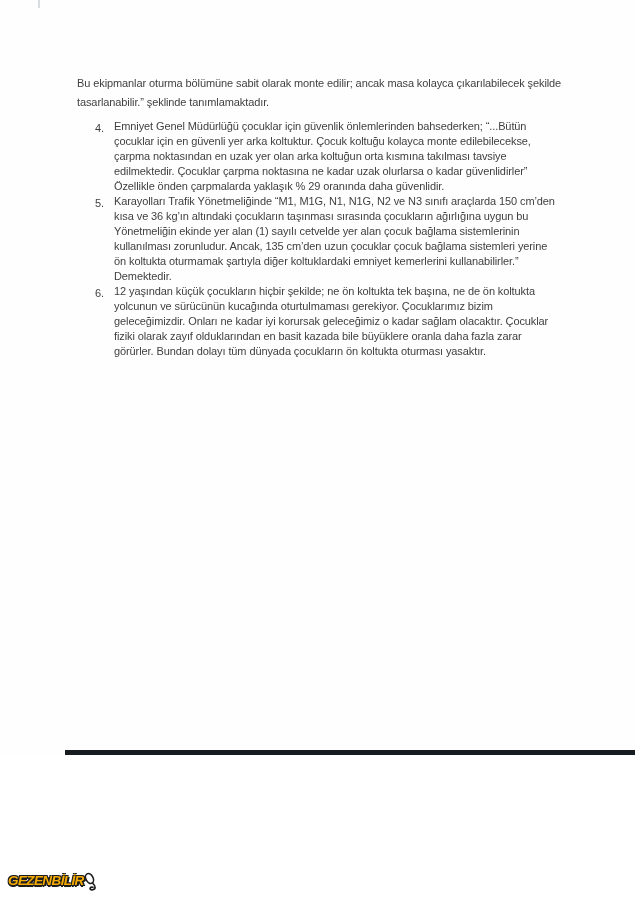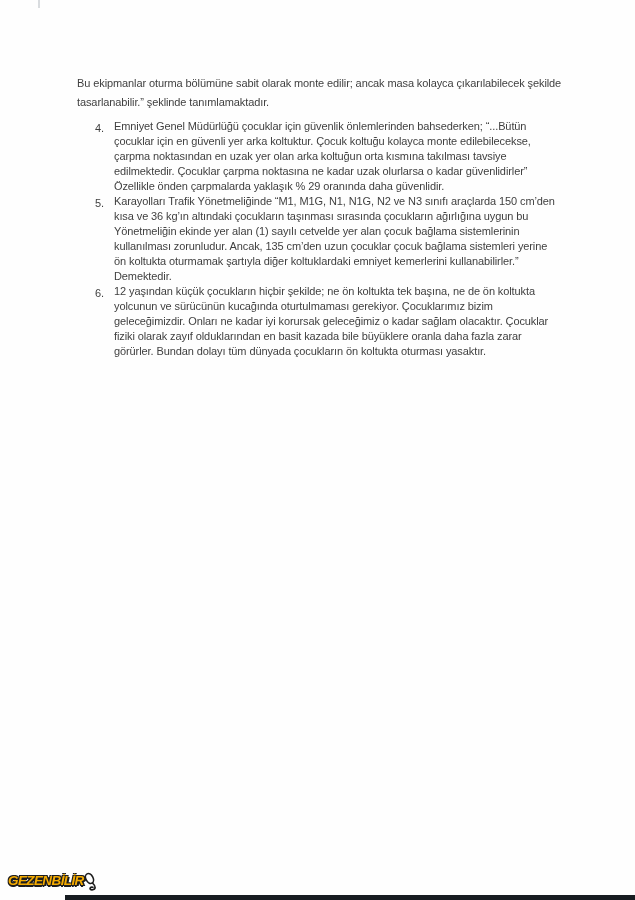--- a/index.html
+++ b/index.html
@@ -1,21 +1,21 @@
 <!DOCTYPE html>
 <html><head>
 <meta charset="utf-8">
 <style>
   html,body{margin:0;padding:0;}
   body{
     width:635px;height:900px;overflow:hidden;background:#ffffff;
     font-family:"Liberation Sans",sans-serif;
   }
   .page{
-    position:relative;width:635px;height:900px;background:#fefefe;color:#3f3f3f;
+    position:relative;width:635px;height:755px;background:#fefefe;color:#3f3f3f;
   }
   .content{position:absolute;left:77px;top:74px;}
   .para{
     font-size:11px;line-height:15px;letter-spacing:-0.1px;
     white-space:pre;margin:0;color:#3f3f3f;
   }
   .intro{line-height:19.3px;margin-bottom:6px;}
   ol.list{list-style:none;margin:0;padding:0;}
   li.item{display:flex;align-items:flex-start;}
   .num{

